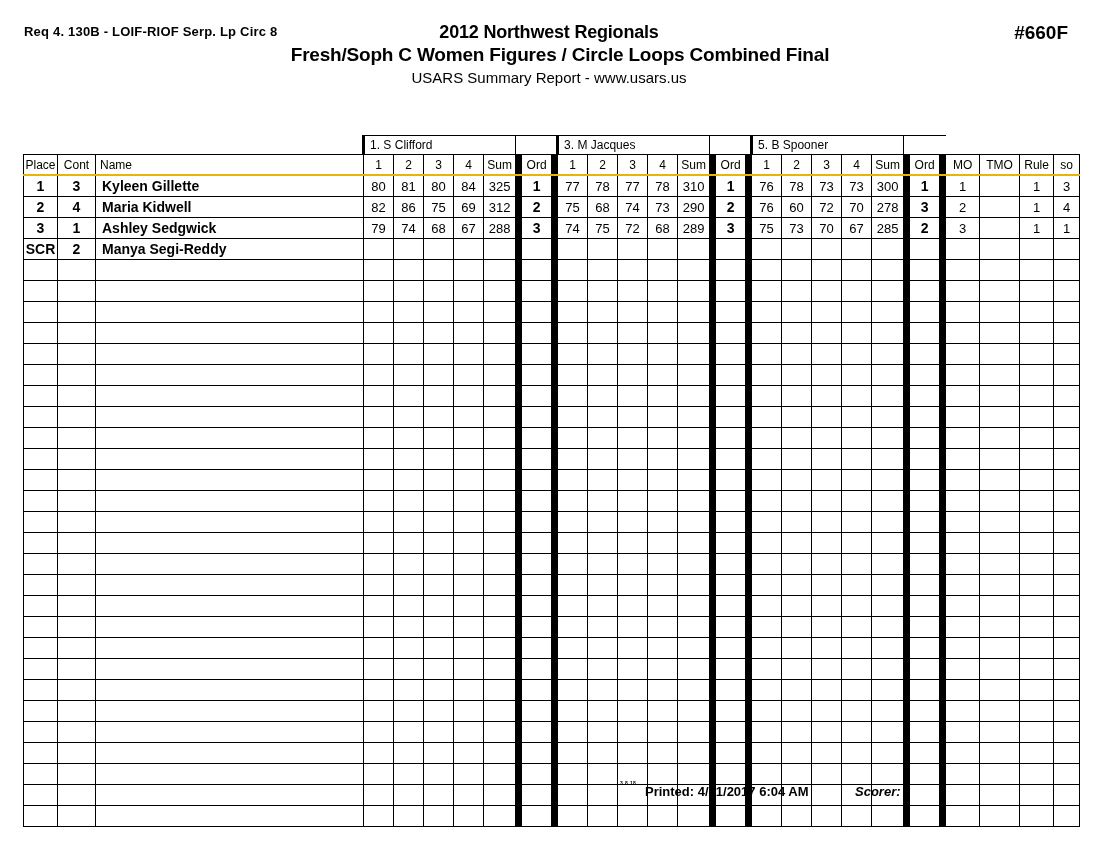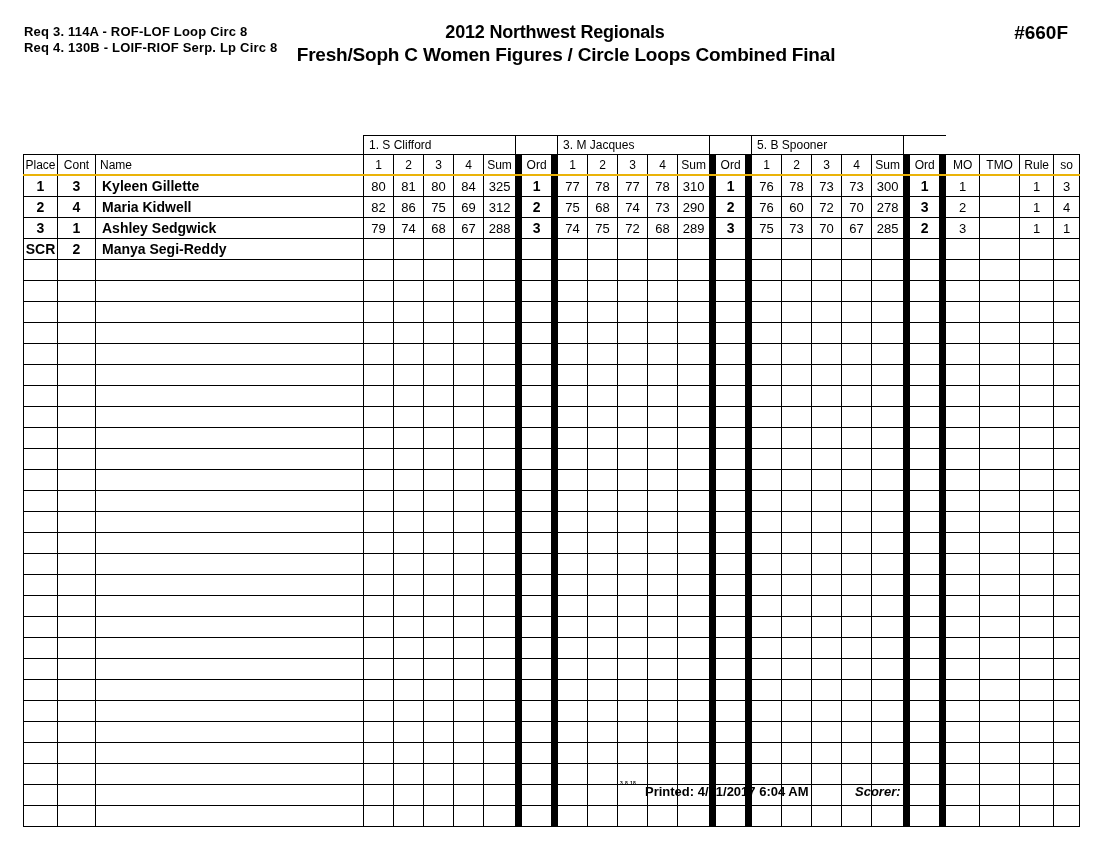--- a/index.html
+++ b/index.html
@@ -29,21 +29,21 @@
     font-size: 13px;
     font-weight: bold;
     line-height: 16px;
     white-space: nowrap;
     letter-spacing: 0.2px;
   }
 
   
   #header-center {
     position: absolute;
-    left: 10px;
+    left: 4px;
     top: 22px;
     width: 1090px;
     text-align: center;
     z-index: 2;
   }
   #event-title {
     font-size: 18px;
     font-weight: bold;
     line-height: 20px;
     letter-spacing: -0.2px;
@@ -113,21 +113,21 @@
     border-left: none;
     border-right: none;
   }
   tr.judge-band td.blank-left,
   tr.judge-band td.blank-right {
     border-top: none;
     border-left: none;
     border-right: none;
   }
   tr.judge-band td.jband {
-    border-left: 1px solid #000000;
+    border-left: 3px solid #000000;
     border-right: 1px solid #000;
     border-top: 1px solid #000;
     margin-top: 23px;
   }
 
   
   tr.colhead td {
     font-size: 12px;
     height: 19px;
     line-height: 18px;
@@ -188,27 +188,27 @@
     font-size: 13px;
     font-weight: bold;
     white-space: nowrap;
     font-style: italic;
   }
 </style>
 </head>
 <body>
 
 <div id="req-block">
-  <div class="req-line">Req  3.  114A - ROF-LOF Loop Circ 8</div>
   <div class="req-line">Req  4.  130B - LOIF-RIOF Serp. Lp Circ 8</div>
 </div>
 
 <div id="header-center">
   <div id="event-title">2012 Northwest Regionals</div>
   <div id="event-class">Fresh/Soph C Women Figures / Circle Loops Combined Final</div>
+  <div id="report-sub">USARS Summary Report - www.usars.us</div>
 </div>
 <div id="event-number">#660F</div>
 
 <div id="sheet">
   <table class="grid">
     <colgroup>
       <col style="width:34px">
       <col style="width:38px">
       <col style="width:268px">
       <col style="width:30px">

